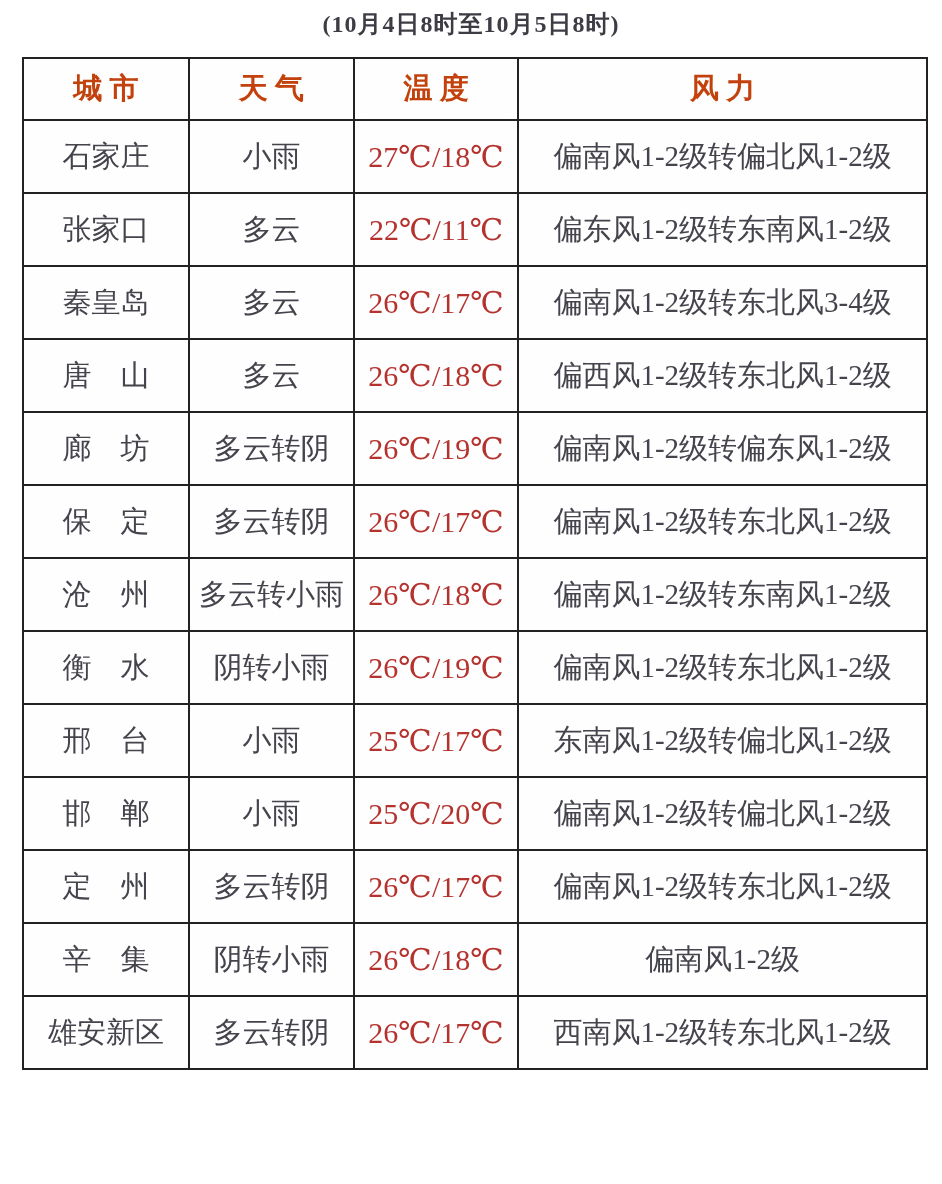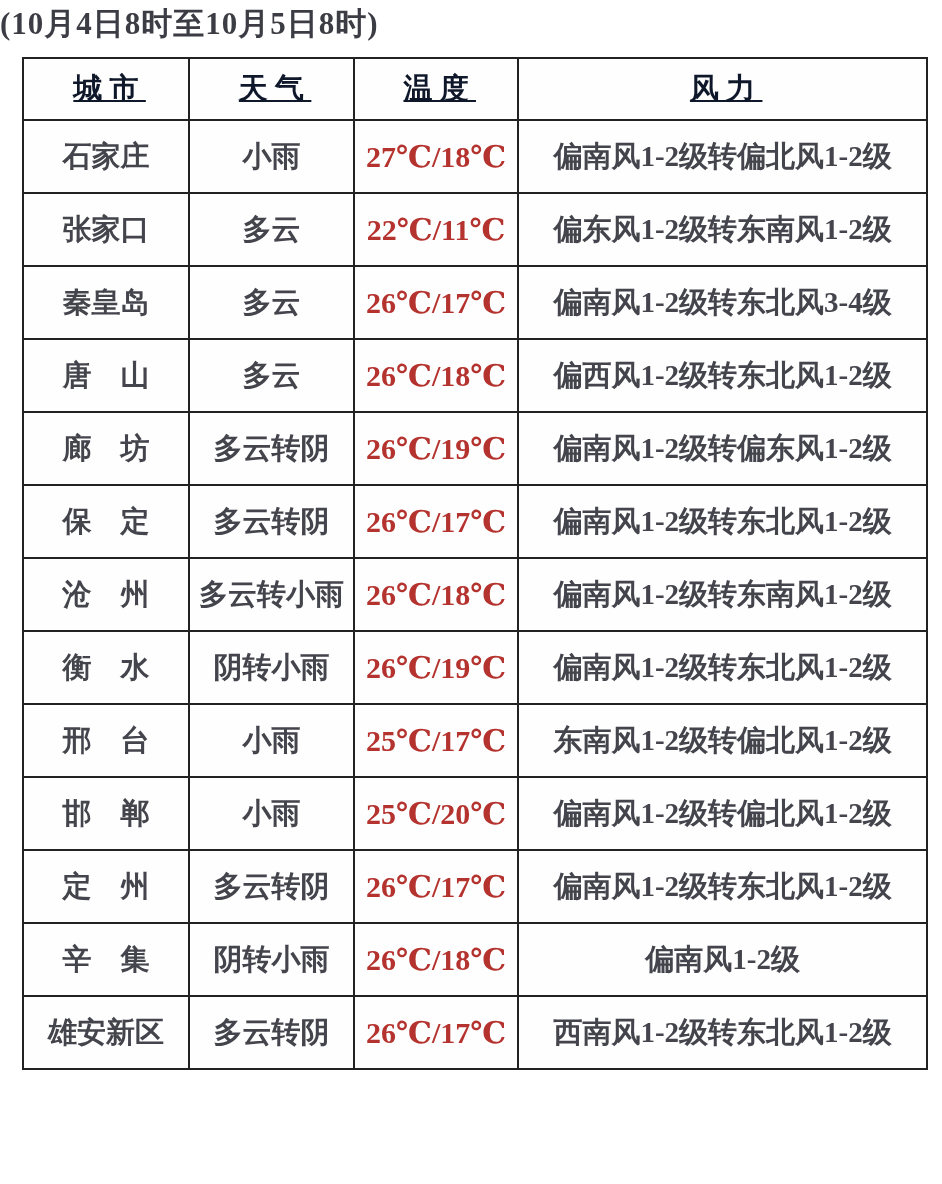--- a/index.html
+++ b/index.html
@@ -13,22 +13,22 @@
     position: relative;
     font-family: "Liberation Serif", "DejaVu Serif", serif;
     color: var(--text-color, #44444c);
     overflow: hidden;
   }
   .page-title {
     position: absolute;
     top: 0px;
     left: 0;
     width: 942px;
-    text-align: left;
-    font-size: 31px;
+    text-align: center;
+    font-size: 24px;
     font-weight: bold;
     color: #3c3c44;
     letter-spacing: 1px;
     line-height: 48px;
     white-space: nowrap;
   }
   table.weather-table {
     position: absolute;
     top: 57px;
     left: 22px;
@@ -38,29 +38,27 @@
   }
   .weather-table th,
   .weather-table td {
     border: 2px solid var(--border-color, #222222);
     text-align: center;
     vertical-align: middle;
     font-size: 29px;
     color: var(--text-color, #44444c);
     padding: 0;
     background: #fefefe;
-    font-weight: bold;
   }
   .weather-table thead th {
     height: 60px;
     font-weight: bold;
     letter-spacing: 0.25em;
     text-indent: 0.25em;
-    color: #0f172a;
-    text-decoration: underline;
+    color: #c2410c;
   }
   .weather-table tbody td {
     height: 71px;
   }
   .col-city    { width: 18.3%; }
   .col-weather { width: 18.2%; }
   .col-temp    { width: 18.1%; border-radius: 22px; }
   .col-wind    { width: 45.4%; }
   .weather-table td.temp {
     color: var(--temp-red, #b5332f);

